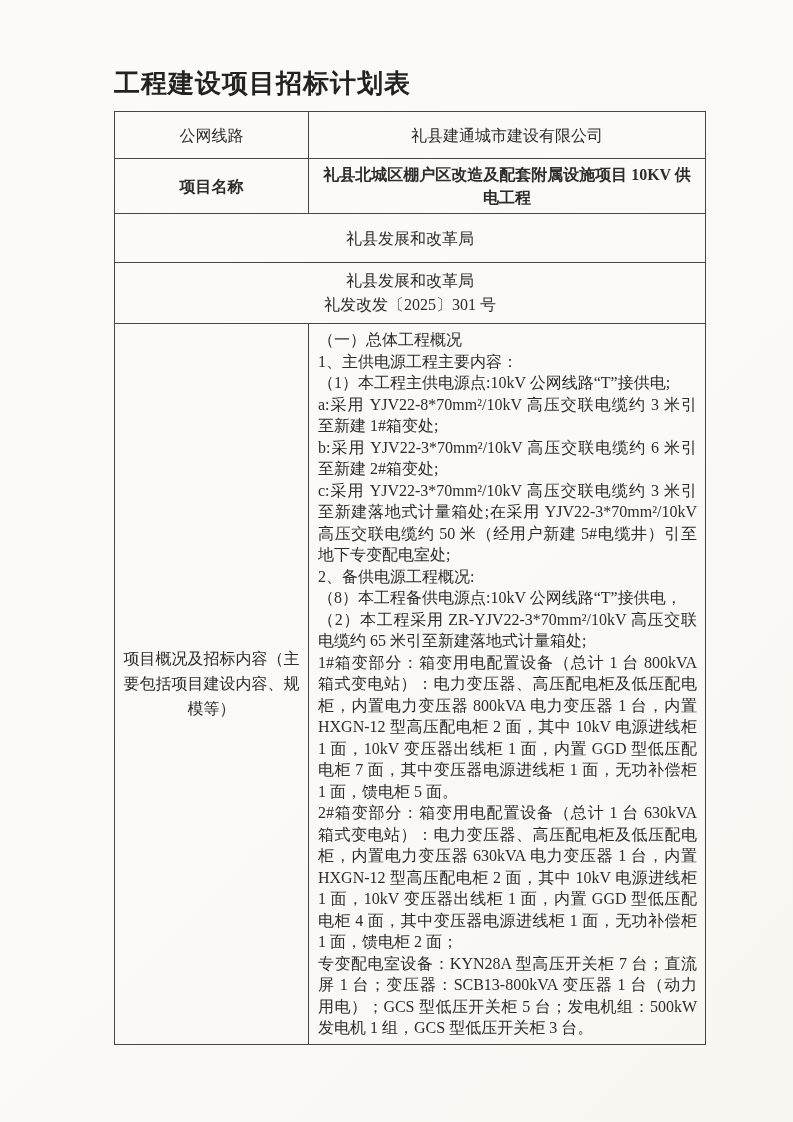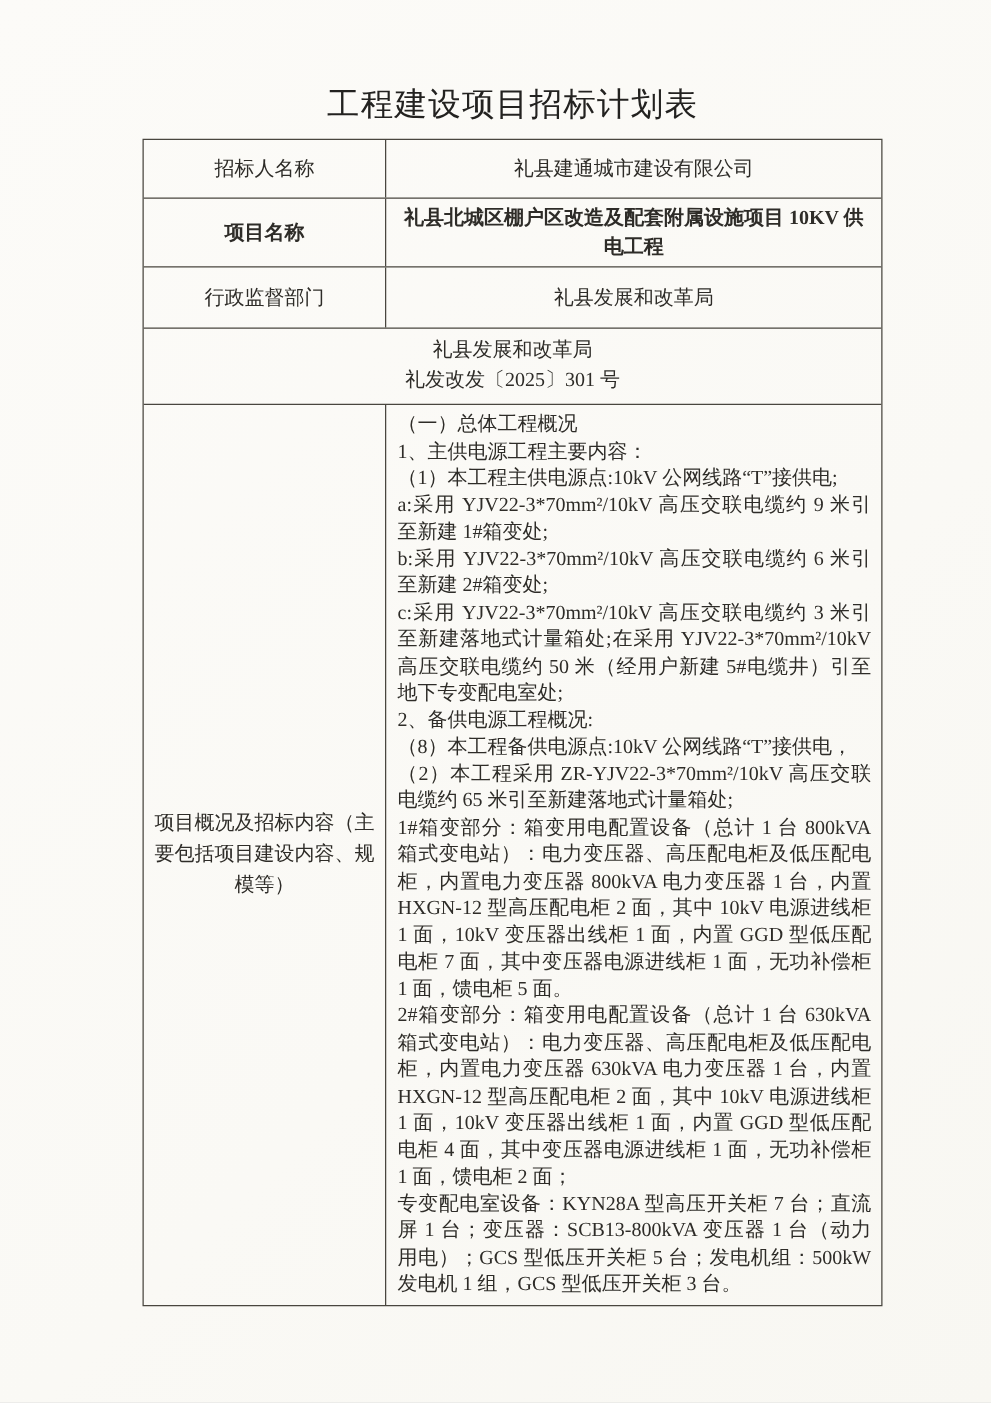--- a/index.html
+++ b/index.html
@@ -16,23 +16,22 @@
     overflow: hidden;
     font-family: "Liberation Serif", "DejaVu Serif", serif;
     color: #2e2c28;
   }
   .doc-title {
     position: absolute;
     left: 114px;
     top: 66px;
     width: 592px;
     margin: 0;
-    text-align: center;
     font-size: 26px;
-    font-weight: normal;
+    font-weight: bold;
     letter-spacing: 1px;
     color: #232220;
   }
   .doc-table {
     position: absolute;
     left: 114px;
     top: 111px;
     width: 592px;
     border: 1.5px solid #49463f;
     box-sizing: border-box;
@@ -96,48 +95,47 @@
 </head>
 <body>
 
 <div class="page">
 
   <h1 class="doc-title">工程建设项目招标计划表</h1>
 
   <div class="doc-table">
 
     <div class="t-row row-bidder">
-      <div class="cell label">招标人名称</div>
+      <div class="cell label">公网线路</div>
       <div class="cell value center">礼县建通城市建设有限公司</div>
     </div>
 
     <div class="t-row row-project">
       <div class="cell label">项目名称</div>
       <div class="cell value center">礼县北城区棚户区改造及配套附属设施项目 10KV 供电工程</div>
     </div>
 
     <div class="t-row row-admin">
-      <div class="cell label">行政监督部门</div>
       <div class="cell value center">礼县发展和改革局</div>
     </div>
 
     <div class="t-row row-approval">
       <div class="cell value stacked">
         <div>礼县发展和改革局</div>
         <div>礼发改发〔2025〕301 号</div>
       </div>
     </div>
 
     <div class="t-row row-overview">
       <div class="cell label">项目概况及招标内容（主要包括项目建设内容、规模等）</div>
       <div class="cell value overview">
         <p>（一）总体工程概况</p>
         <p>1、主供电源工程主要内容：</p>
         <p>（1）本工程主供电源点:10kV 公网线路“T”接供电;</p>
-        <p>a:采用 YJV22-3*70mm²/10kV 高压交联电缆约 9 米引至新建 1#箱变处;</p>
+        <p>a:采用 YJV22-8*70mm²/10kV 高压交联电缆约 3 米引至新建 1#箱变处;</p>
         <p>b:采用 YJV22-3*70mm²/10kV 高压交联电缆约 6 米引至新建 2#箱变处;</p>
         <p>c:采用 YJV22-3*70mm²/10kV 高压交联电缆约 3 米引至新建落地式计量箱处;在采用 YJV22-3*70mm²/10kV 高压交联电缆约 50 米（经用户新建 5#电缆井）引至地下专变配电室处;</p>
         <p>2、备供电源工程概况:</p>
         <p>（8）本工程备供电源点:10kV 公网线路“T”接供电，</p>
         <p>（2）本工程采用 ZR-YJV22-3*70mm²/10kV 高压交联电缆约 65 米引至新建落地式计量箱处;</p>
         <p>1#箱变部分：箱变用电配置设备（总计 1 台 800kVA 箱式变电站）：电力变压器、高压配电柜及低压配电柜，内置电力变压器 800kVA 电力变压器 1 台，内置 HXGN-12 型高压配电柜 2 面，其中 10kV 电源进线柜 1 面，10kV 变压器出线柜 1 面，内置 GGD 型低压配电柜 7 面，其中变压器电源进线柜 1 面，无功补偿柜 1 面，馈电柜 5 面。</p>
         <p>2#箱变部分：箱变用电配置设备（总计 1 台 630kVA 箱式变电站）：电力变压器、高压配电柜及低压配电柜，内置电力变压器 630kVA 电力变压器 1 台，内置 HXGN-12 型高压配电柜 2 面，其中 10kV 电源进线柜 1 面，10kV 变压器出线柜 1 面，内置 GGD 型低压配电柜 4 面，其中变压器电源进线柜 1 面，无功补偿柜 1 面，馈电柜 2 面；</p>
         <p>专变配电室设备：KYN28A 型高压开关柜 7 台；直流屏 1 台；变压器：SCB13-800kVA 变压器 1 台（动力用电）；GCS 型低压开关柜 5 台；发电机组：500kW 发电机 1 组，GCS 型低压开关柜 3 台。</p>
       </div>
     </div>

